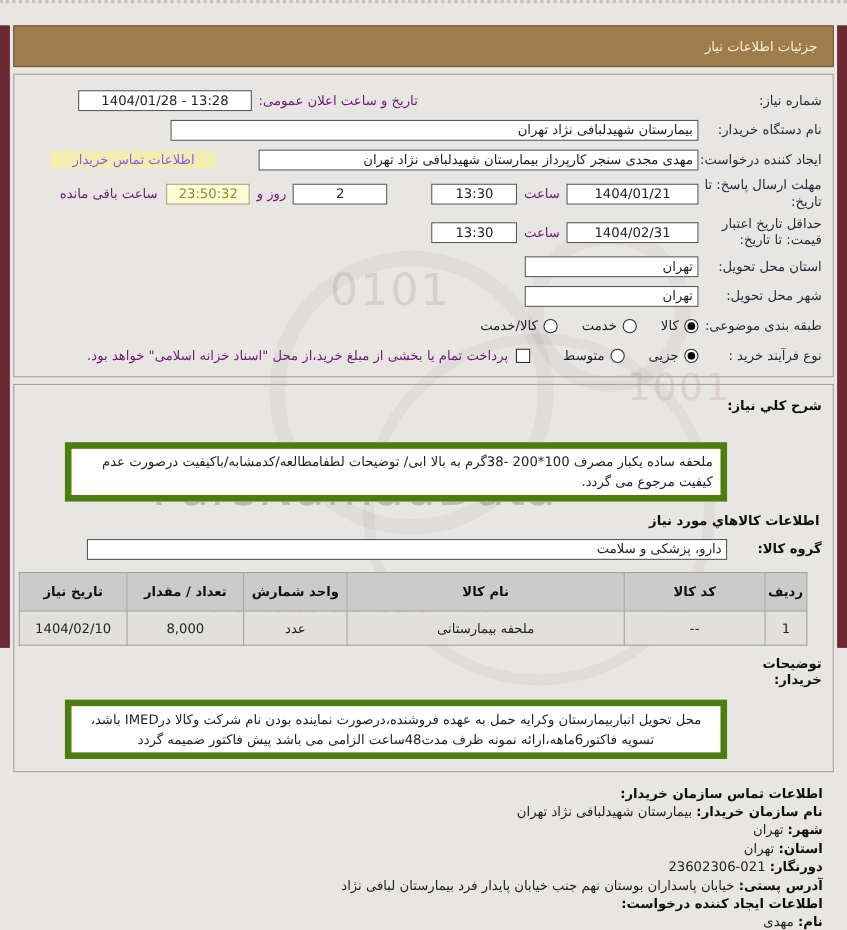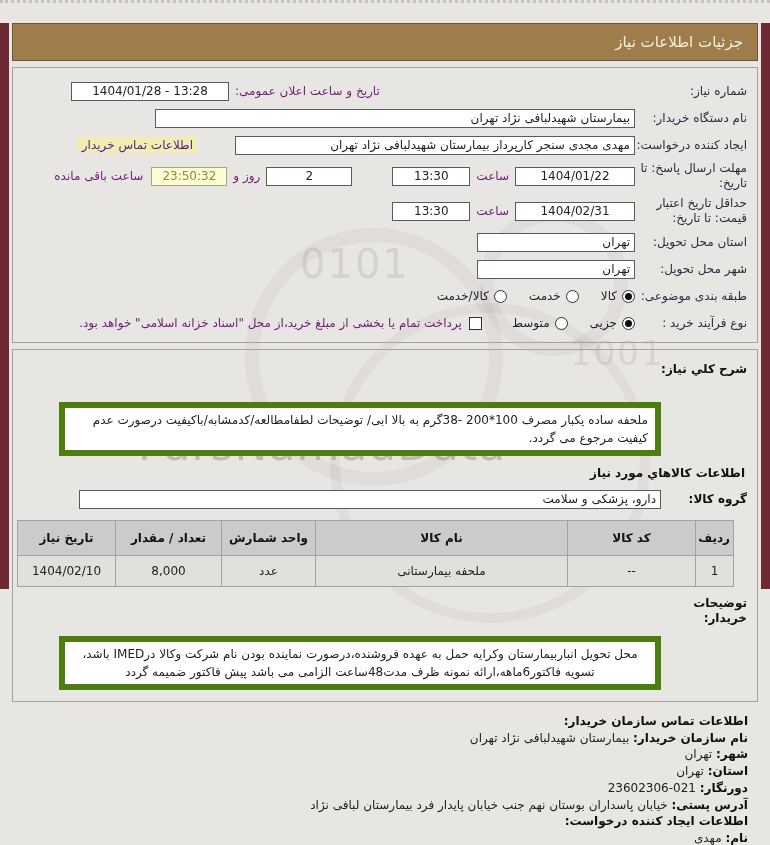--- a/index.html
+++ b/index.html
@@ -13,35 +13,35 @@
   .wm-brand{left:138px;top:416px;font-size:44px;color:rgba(125,120,115,.40);letter-spacing:1px;}
   .wm-phone{left:168px;top:528px;font-size:36px;color:rgba(208,128,140,.38);letter-spacing:5px;}
   .wm-digits{left:300px;top:238px;font-size:40px;color:rgba(140,135,135,.22);letter-spacing:2px;}
   .wm-digits2{left:570px;top:330px;font-size:34px;color:rgba(170,120,125,.18);letter-spacing:2px;}
   .wm-circle{position:absolute;border:14px solid rgba(110,105,100,.07);border-radius:50%;z-index:1;}
   .wm-c1{width:230px;height:230px;left:245px;top:225px;}
   .wm-c2{width:120px;height:120px;left:480px;top:205px;}
   .wm-c3{width:300px;height:300px;left:330px;top:300px;border-width:10px;}
   .content{position:relative;z-index:2;padding:20px 12px 0 12px;}
   .titlebar{height:38px;background:#9e7c4c;border:1px solid #6d5632;display:flex;align-items:center;
-    padding:0 14px;color:#f8f0da;font-size:15px;box-sizing:border-box;}
+    padding:0 14px;color:#f8f0da;font-size:12px;box-sizing:border-box;}
   .box{border:1px solid #a3a3a3;margin-top:6px;padding:12px 10px 6px;}
   .row{display:flex;align-items:center;margin-bottom:5px;min-height:22px;}
   .row.top{align-items:flex-start;}
   .lblcol{width:112px;flex:none;color:#2c2c3c;line-height:1.25;}
   .lblcol2{width:86px;flex:none;line-height:1.25;}
   .lbl{color:#701a75;white-space:nowrap;}
   .b{font-weight:bold;color:#0f0f0f;}
   .inp{background:#fff;border:1px solid #5a5a5e;height:19px;box-sizing:border-box;display:flex;
     align-items:center;justify-content:center;padding:0 4px;flex:none;overflow:hidden;white-space:nowrap;}
   .inp.alignr{justify-content:flex-start;}
   .ltr{direction:ltr;unicode-bidi:isolate;}
   .grow{flex:1;}
   .sp{flex:none;}
-  .link{color:#4c1d95;background:#f2edb0;padding:1px 4px;cursor:pointer;white-space:nowrap;margin-left:34px;}
+  .link{color:#8b5cf6;background:#f2edb0;padding:1px 20px;cursor:pointer;white-space:nowrap;margin-left:34px;}
   .cd{background:#fdfbd8;border:1px solid #a9a77a;color:#8e9222;height:19px;width:76px;flex:none;
     box-sizing:border-box;display:flex;align-items:center;justify-content:center;}
   .radio{width:13px;height:13px;border:1px solid #2f2f2f;border-radius:50%;background:#fff;flex:none;
     box-sizing:border-box;position:relative;margin-left:5px;}
   .radio.checked::after{content:'';position:absolute;left:2px;top:2px;width:7px;height:7px;border-radius:50%;background:#0c0c0c;}
   .checkbox{width:13px;height:13px;border:1px solid #2f2f2f;background:#fff;flex:none;box-sizing:border-box;margin-left:7px;}
   .optlbl{margin-left:22px;white-space:nowrap;color:#1e1e28;}
   .whitebox{background:#fff;border:6px solid #4d7c0f;padding:3px 7px;line-height:1.5;min-height:34px;box-sizing:border-box;margin-top:40px;}
   .whitebox.center{text-align:center;}
   .secats{margin:10px 2px 2px 0;}
@@ -90,21 +90,21 @@
 
       <div class="row">
         <span class="lblcol">ایجاد کننده درخواست:</span>
         <span class="inp alignr" style="width:400px">مهدی مجدی سنجر کارپرداز بیمارستان شهیدلبافی نژاد تهران</span>
         <span class="gap38"></span>
         <span class="link">اطلاعات تماس خریدار</span>
       </div>
 
       <div class="row">
         <span class="lblcol">مهلت ارسال پاسخ: تا تاریخ:</span>
-        <span class="inp ltr" style="width:120px">1404/01/22</span>
+        <span class="inp ltr" style="width:120px">1404/01/21</span>
         <span class="lbl mL6 mR6">ساعت</span>
         <span class="inp ltr" style="width:78px">13:30</span>
         <span class="gap40"></span>
         <span class="inp ltr" style="width:86px">2</span>
         <span class="lbl mL6 mR6">روز و</span>
         <span class="cd ltr">23:50:32</span>
         <span class="lbl" style="margin-right:8px">ساعت باقی مانده</span>
       </div>
 
       <div class="row">

